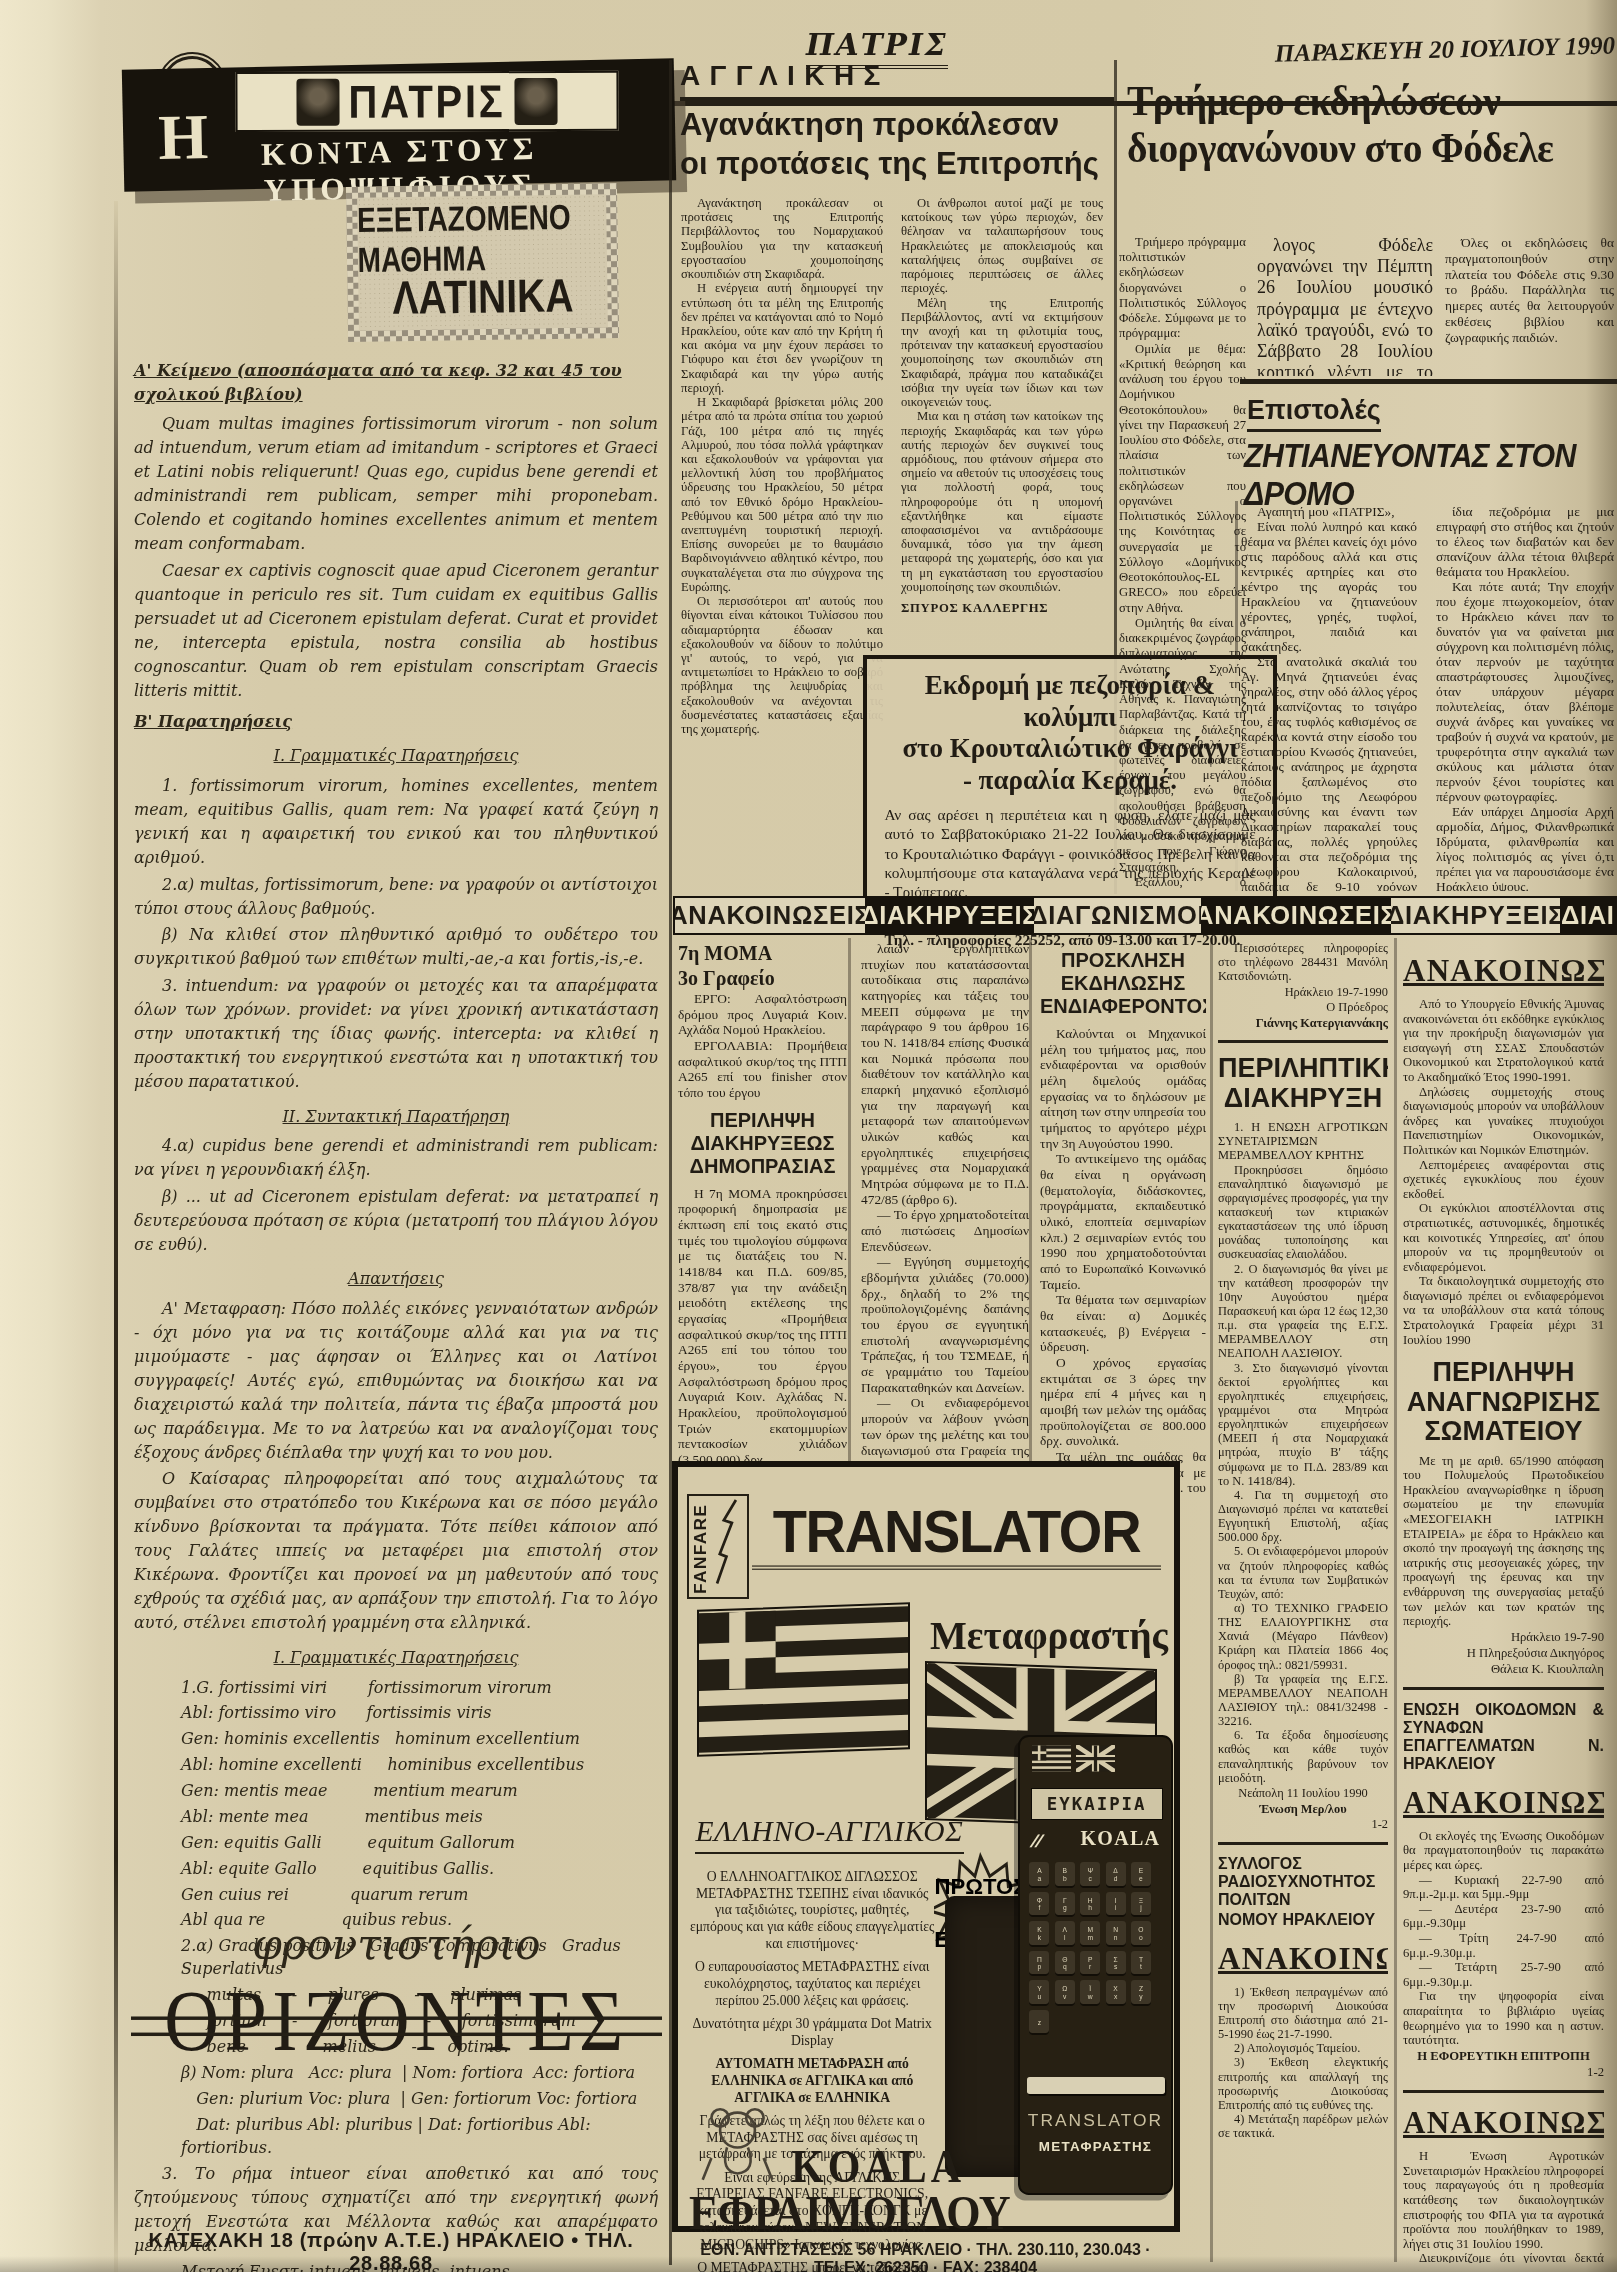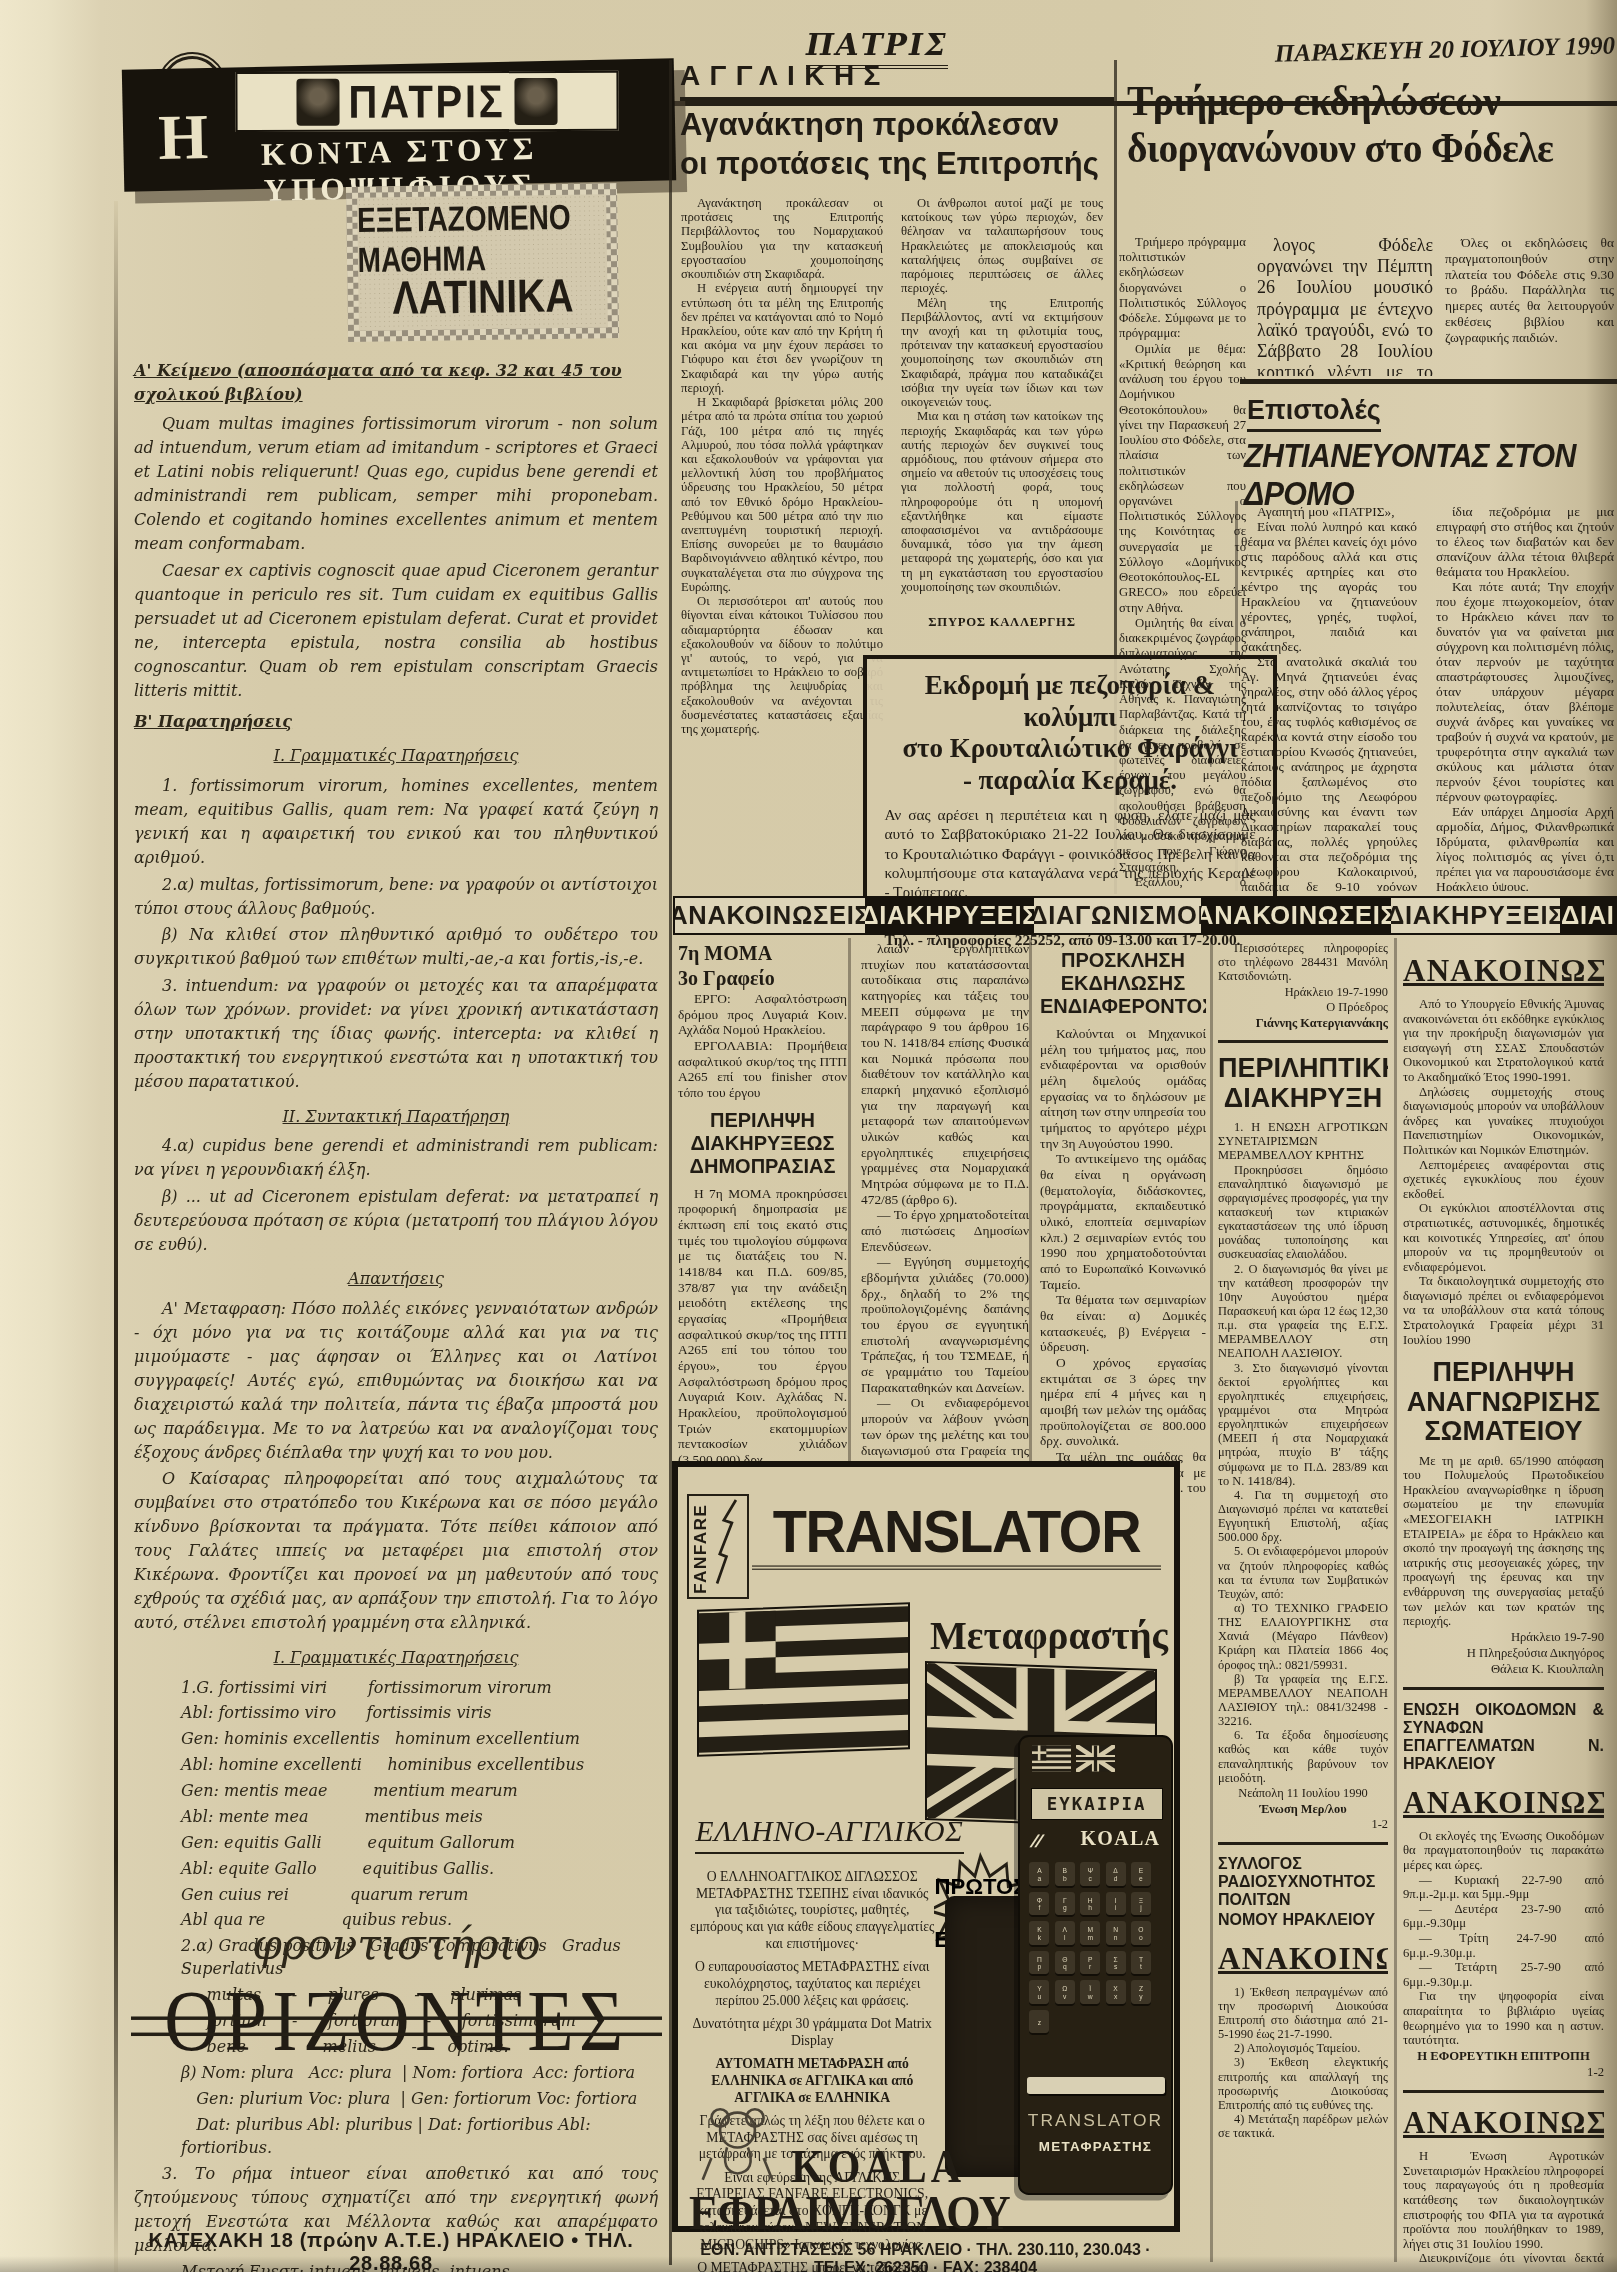--- a/index.html
+++ b/index.html
@@ -43,21 +43,21 @@
   .oriz-addr{position:absolute;left:119px;top:2229px;width:544px;text-align:center;font:bold 20px "Liberation Sans",sans-serif;letter-spacing:0.7px;}
   
   .ep-head{position:absolute;left:680px;top:60px;width:434px;font:900 28px "Liberation Sans",sans-serif;letter-spacing:9.4px;border-bottom:4px solid #241f15;padding-bottom:5.4px;}
   .c-headline{position:absolute;left:680px;top:106px;width:434px;font:bold 31px "Liberation Sans",sans-serif;line-height:1.25;}
   .newscol{position:absolute;overflow:hidden;text-align:justify;}
   .newscol .p{text-indent:16px;margin:0;}
   .newscol .pc{text-align:center;margin:1.3px 0;}
   .newscol .pcb{text-align:center;font-weight:bold;margin:1.3px 0;}
   .newscol .pr{text-align:right;margin:1.3px 0;}
   .newscol .prb{text-align:right;font-weight:bold;margin:1.3px 0;}
-  .newscol .sigline{text-align:center;font-weight:bold;letter-spacing:0.7px;margin:21px 0;}
+  .newscol .sigline{text-align:left;font-weight:bold;letter-spacing:0.7px;margin:7px 0;}
   .newscol .hc{ text-align:center;font:bold 20px "Liberation Sans",sans-serif;line-height:1.15;margin:8px 0;}
   .newscol .hc2{text-align:center;font:bold 27px "Liberation Sans",sans-serif;line-height:1.1;margin:10.7px 0 6.7px;}
   .newscol .hc3{text-align:center;font:900 31px "Liberation Serif",serif;letter-spacing:1.3px;text-decoration:underline;margin:12px 0 8px;}
   .newscol .h-left{font:bold 20px "Liberation Serif",serif;margin:1.3px 0;}
   .newscol .h-left-b{font:bold 16px "Liberation Sans",sans-serif;margin:1.3px 0;}
   .newscol .rule{height:0;border-top:3.4px solid #241f15;margin:10.7px 0;}
   
   .excbox{position:absolute;left:863px;top:635px;width:414px;height:247px;border:4.7px solid #1c170e;padding:10.7px 17.4px;box-sizing:border-box;background:#d6cbaaee;margin-top:20px;}
   .excbox .exc-t{text-align:center;font:bold 27px "Liberation Serif",serif;line-height:1.18;margin:0;}
   .excbox .exc-p{text-align:justify;font-size:15.4px;line-height:1.25;margin-top:8px;}

